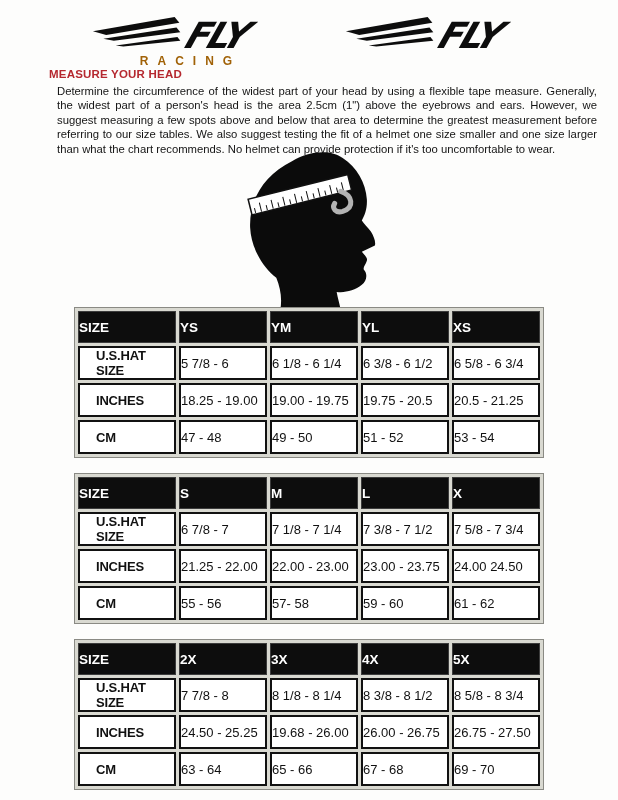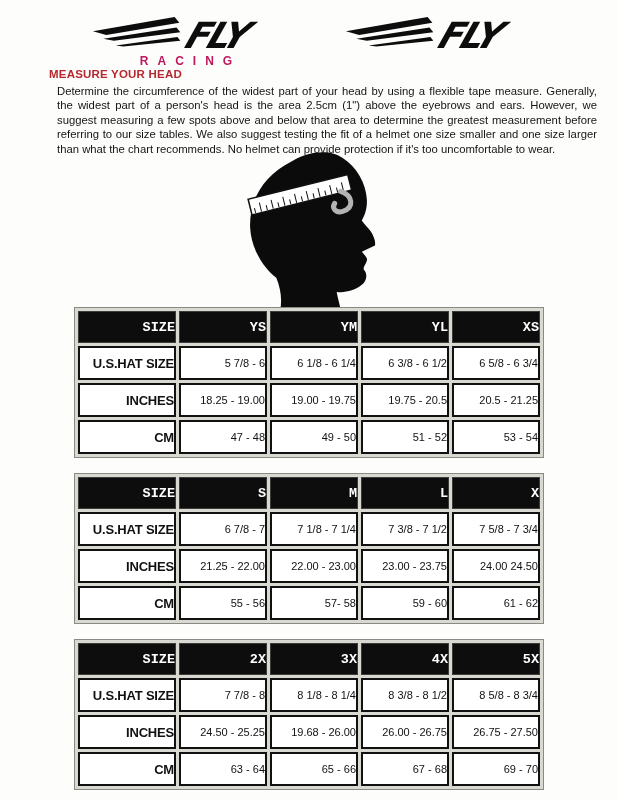--- a/index.html
+++ b/index.html
@@ -6,21 +6,21 @@
   .page{
     position:relative;width:618px;height:800px;background:#fdfdfc;overflow:hidden;
     font-family:"Liberation Sans", sans-serif;color:#1a1a1a;
   }
   
   .logo{position:absolute;top:14px;width:196px;text-align:center;}
   .logo-racing{left:88px;}
   .logo-street{left:341px;}
   .logo svg{display:block;margin:0 auto;}
   .logo-sub{
-    font-weight:bold;font-size:12px;letter-spacing:9px;color:#be185d;
+    font-weight:bold;font-size:12px;letter-spacing:9px;color:#a16207;
     margin-top:-2px;padding-left:9px; 
   }
   
   .heading{
     position:absolute;left:49px;top:68px;font-size:11.5px;font-weight:bold;
     color:#b5282f;letter-spacing:0.2px;
   }
   .intro{
     position:absolute;left:57px;top:84px;width:540px;font-size:11.3px;
     line-height:14.4px;text-align:justify;color:#141414;
@@ -29,28 +29,28 @@
   .figure{position:absolute;left:240px;top:149px;z-index:0;}
   
   .size-table{
     position:absolute;left:74px;width:470px;border-collapse:separate;
     border-spacing:3px;background:#d9d9d1;border:1px solid #8a8a84;
     table-layout:fixed;z-index:1;
   }
   .t1{top:307px;} .t2{top:473px;} .t3{top:639px;}
   .size-table th{
     background:#0d0d0d;color:#ffffff;font-size:13.5px;font-weight:bold;
-    height:30px;border:1px solid #3c3c3c;text-align:right;padding:0;font-family:Liberation Mono, monospace;
+    height:30px;border:1px solid #3c3c3c;text-align:left;padding:0;
   }
   .size-table td{
-    background:#ffffff;border:2px solid #111111;font-size:11px;height:30px;
-    text-align:right;color:#111111;padding:0;
+    background:#ffffff;border:2px solid #111111;font-size:13px;height:30px;
+    text-align:left;color:#111111;padding:0;
   }
   .size-table td.rowlabel{
-    text-align:right;padding-left:8px;font-weight:bold;font-size:13px;
+    text-align:left;padding-left:16px;font-weight:bold;font-size:13px;
     letter-spacing:-0.2px;
   }
 </style>
 </head>
 <body>
 
 <div class="page">
 
   <div class="logo logo-racing">
     <svg width="190" height="42" viewBox="0 0 200 44">

